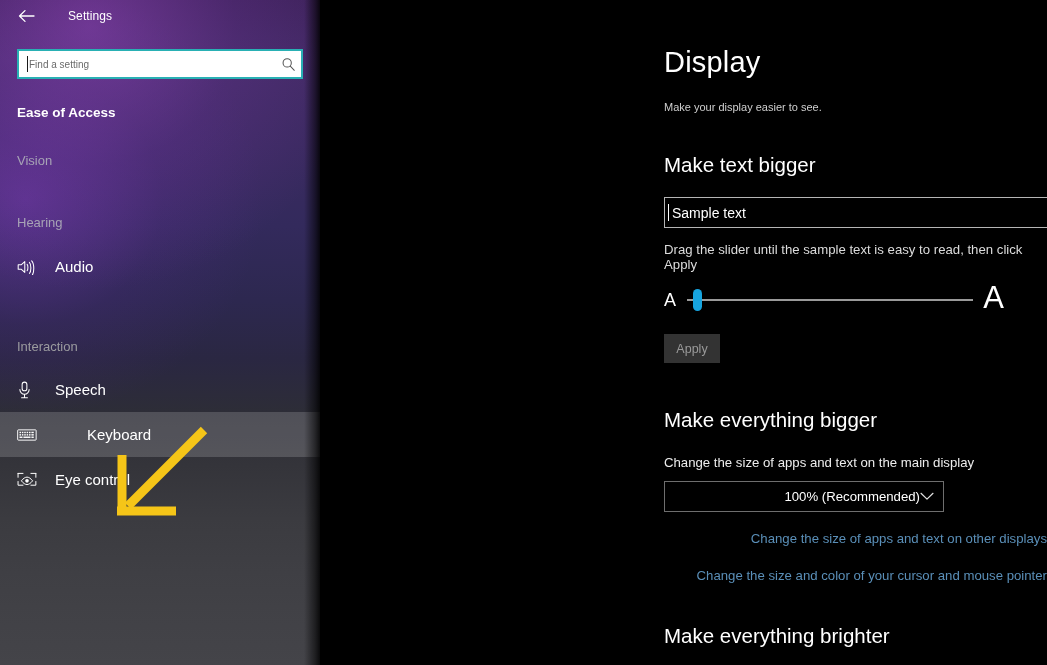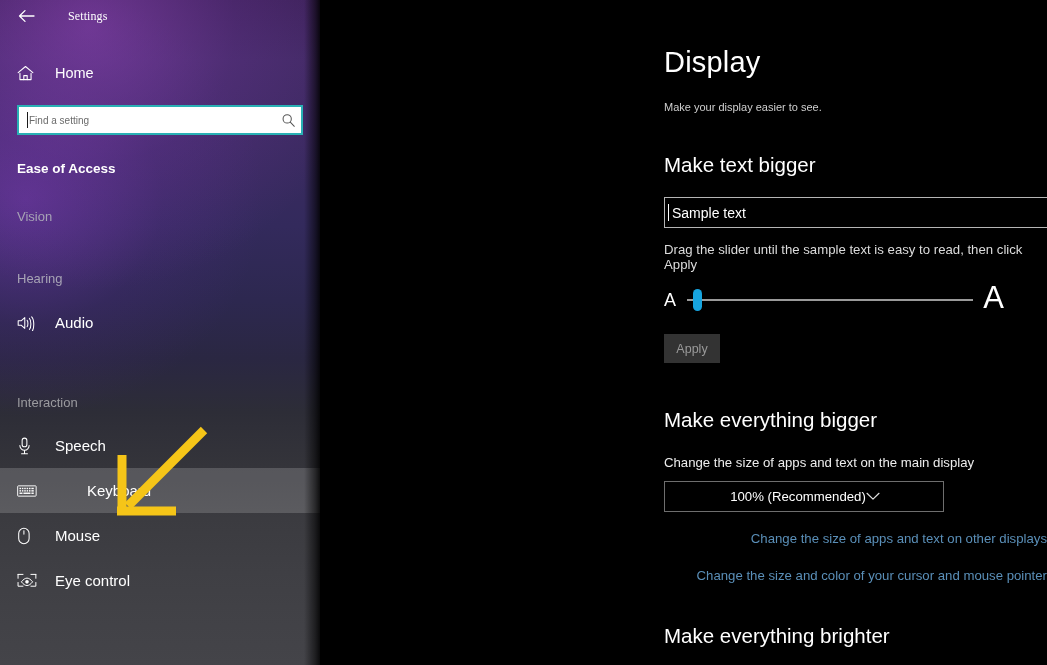--- a/index.html
+++ b/index.html
@@ -36,21 +36,21 @@
     overflow: hidden;
     z-index: 2;
   }
   .sidebar::after {
     content: "";
     position: absolute; right: 0; top: 0; bottom: 0; width: 16px;
     background: linear-gradient(90deg, rgba(0,0,0,0) 0%, rgba(0,0,0,0.55) 70%, rgba(0,0,0,0.85) 100%);
     pointer-events: none;
   }
 
-  .titlebar { height: 32px; display: flex; align-items: center; padding-left: 12px; font-family: Liberation Serif, serif; }
+  .titlebar { height: 32px; display: flex; align-items: center; padding-left: 12px; }
   .back-btn {
     width: 28px; height: 26px;
     display: flex; align-items: center; justify-content: center;
     color: #ffffff;
   }
   .back-btn svg { display: block; }
   .title-text {
     margin-left: 28px;
     font-size: 12px; color: #ffffff; letter-spacing: .1px;
   }
@@ -169,21 +169,21 @@
     display: flex; align-items: center; justify-content: center;
   }
 
   .s2 { margin-top: 45px; }
   .field-label { margin-top: 23px; font-size: 13.2px; color: #ededed; }
   .combo {
     margin-top: 11px;
     width: 280px; height: 31px;
     border: 1px solid #6e6e6e;
     background: #000;
-    display: flex; align-items: center; justify-content: center;
+    display: flex; align-items: center; justify-content: flex-end;
     padding: 0 9px 0 11px;
   }
   .combo-val { font-size: 13.2px; color: #ffffff; }
   .combo-chev { color: #e0e0e0; display: flex; align-items: center; }
 
   .link { display: block; margin-top: 19px; font-size: 13.2px; color: #5a8fb8; text-decoration: none; text-align: right; }
   .link.l2 { margin-top: 22px; }
 
   .s3 { margin-top: 41px; }
 </style>
@@ -198,30 +198,20 @@
       <div class="back-btn">
         <span>
           <svg width="17" height="14" viewBox="0 0 17 14" fill="none" stroke="currentColor" stroke-width="1.3">
             <path d="M16 7H1.5M1.5 7L7 1.6M1.5 7L7 12.4" stroke-linecap="round" stroke-linejoin="round"></path>
           </svg>
         </span>
       </div>
       <div class="title-text">Settings</div>
     </div>
 
-    <div class="home-row">
-      <span class="home-icon">
-        <svg width="17" height="16" viewBox="0 0 18 17" fill="none" stroke="currentColor" stroke-width="1.15">
-          <path d="M1.2 8.1L9 1.6l7.8 6.5" stroke-linecap="round" stroke-linejoin="round"></path>
-          <path d="M3.1 8.9v6.6h11.8V8.9" stroke-linecap="round" stroke-linejoin="round"></path>
-          <path d="M7.2 15.5v-4.2h3.6v4.2" stroke-linecap="round" stroke-linejoin="round"></path>
-        </svg>
-      </span>
-      <span class="home-label">Home</span>
-    </div>
 
     <div class="search-wrap">
       <div class="search-box">
         <span class="caret"></span>
         <input class="search-input" type="text" placeholder="Find a setting" style="">
         <span class="search-icon">
           <svg width="15" height="15" viewBox="0 0 16 16" fill="none" stroke="currentColor" stroke-width="1.1">
             <circle cx="6.6" cy="6.3" r="4.4"></circle>
             <path d="M9.9 9.7l4.3 4.5" stroke-linecap="round"></path>
           </svg>
@@ -280,29 +270,20 @@
             <rect x="15.1" y="6.1" width="2.5" height="1.5"></rect>
             <rect x="2.6" y="8.6" width="3.2" height="1.5"></rect>
             <rect x="6.7" y="8.6" width="7.5" height="1.5"></rect>
             <rect x="15.1" y="8.6" width="2.5" height="1.5"></rect>
           </g>
         </svg>
       </span>
       <span class="nav-label">Keyboard</span>
     </div>
 
-    <div class="nav-item">
-      <span class="nav-ico">
-        <svg width="14" height="18" viewBox="0 0 14 19" fill="none" stroke="currentColor" stroke-width="1.1">
-          <rect x="1.4" y="1.3" width="11" height="16.4" rx="5.5"></rect>
-          <path d="M6.9 3.9v3.6" stroke-linecap="round"></path>
-        </svg>
-      </span>
-      <span class="nav-label">Mouse</span>
-    </div>
 
     <div class="nav-item">
       <span class="nav-ico">
         <svg width="20" height="15" viewBox="0 0 21 15" fill="none" stroke="currentColor" stroke-width="1.05">
           <path d="M1.1 1.1h5.2M14.6 1.1h5.2M1.1 1.1v4.1M19.8 1.1v4.1" stroke-linecap="round"></path>
           <path d="M1.1 9.6v3.9h5.2M19.8 9.6v3.9h-5.2" stroke-linecap="round"></path>
           <path d="M4.6 8.9c2-2.6 4.1-3.9 5.9-3.9s3.9 1.3 5.9 3.9c-2 2.6-4.1 3.9-5.9 3.9s-3.9-1.3-5.9-3.9z"></path>
           <circle cx="10.5" cy="8.9" r="1.9" fill="currentColor" stroke="none"></circle>
         </svg>
       </span>

